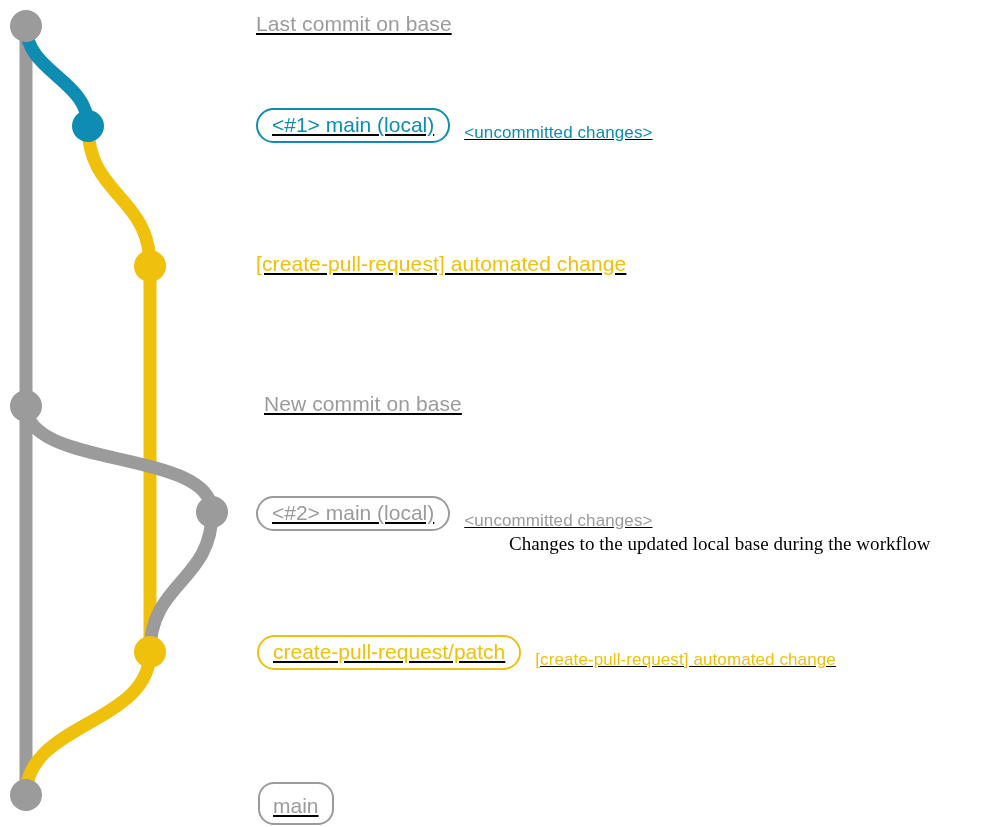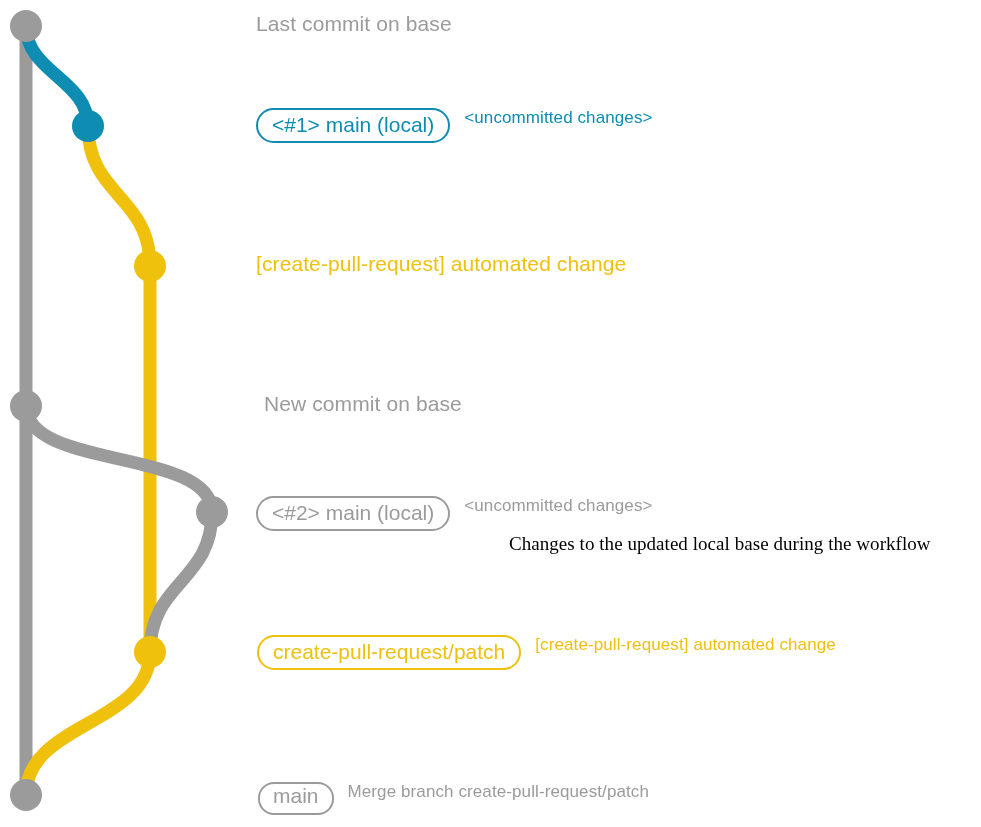--- a/index.html
+++ b/index.html
@@ -28,22 +28,23 @@
     position: absolute;
     left: 0;
     top: 0;
     width: 981px;
     height: 827px;
   }
 
   .row {
     position: absolute;
     display: flex;
-    align-items: flex-start;
+    align-items: flex-end;
     white-space: nowrap;
+    text-decoration: underline;
   }
 
   .plain-title {
     font-family: "Liberation Sans", sans-serif;
     font-size: 21px;
     letter-spacing: 0.1px;
   }
 
   .badge {
     display: inline-flex;
@@ -52,21 +53,21 @@
     border: 2px solid currentColor;
     border-radius: 18px;
     padding: 4px 14px 6px 14px;
     font-family: "Liberation Sans", sans-serif;
     font-size: 21px;
     line-height: 1;
     box-sizing: border-box;
   }
 
   .badge-sm {
-    padding: 1px 13px 7px 13px;
+    padding: 11px 13px 7px 13px;
     border-radius: 16px;
   }
 
   .commit-msg {
     font-family: "Liberation Sans", sans-serif;
     font-size: 17px;
     margin-left: 14px;
     letter-spacing: 0.1px;
   }
 
@@ -134,16 +135,15 @@
   </div>
   <div class="desc" style="left:509px; top:533px;">Changes to the updated local base during the workflow</div>
 
   <div class="row" style="left:257px; top:635px;">
     <span class="badge c-gold">create-pull-request/patch</span>
     <span class="commit-msg c-gold">[create-pull-request] automated change</span>
   </div>
 
   <div class="row" style="left:258px; top:782px;">
     <span class="badge badge-sm c-gray">main</span>
-    <span class="commit-msg c-gray">Merge branch create-pull-request/patch</span>
   </div>
 
 </div>
 
 </body></html>

